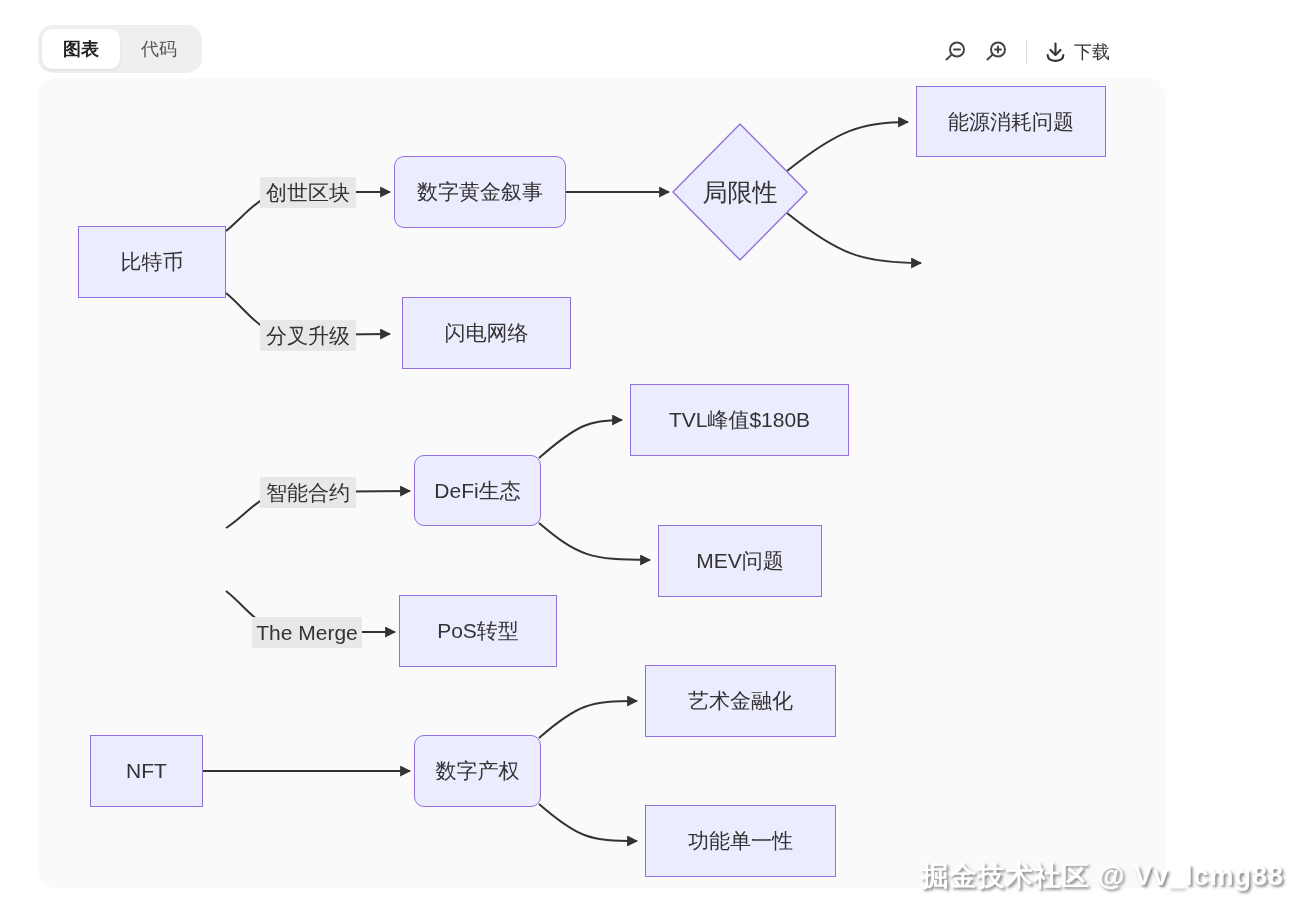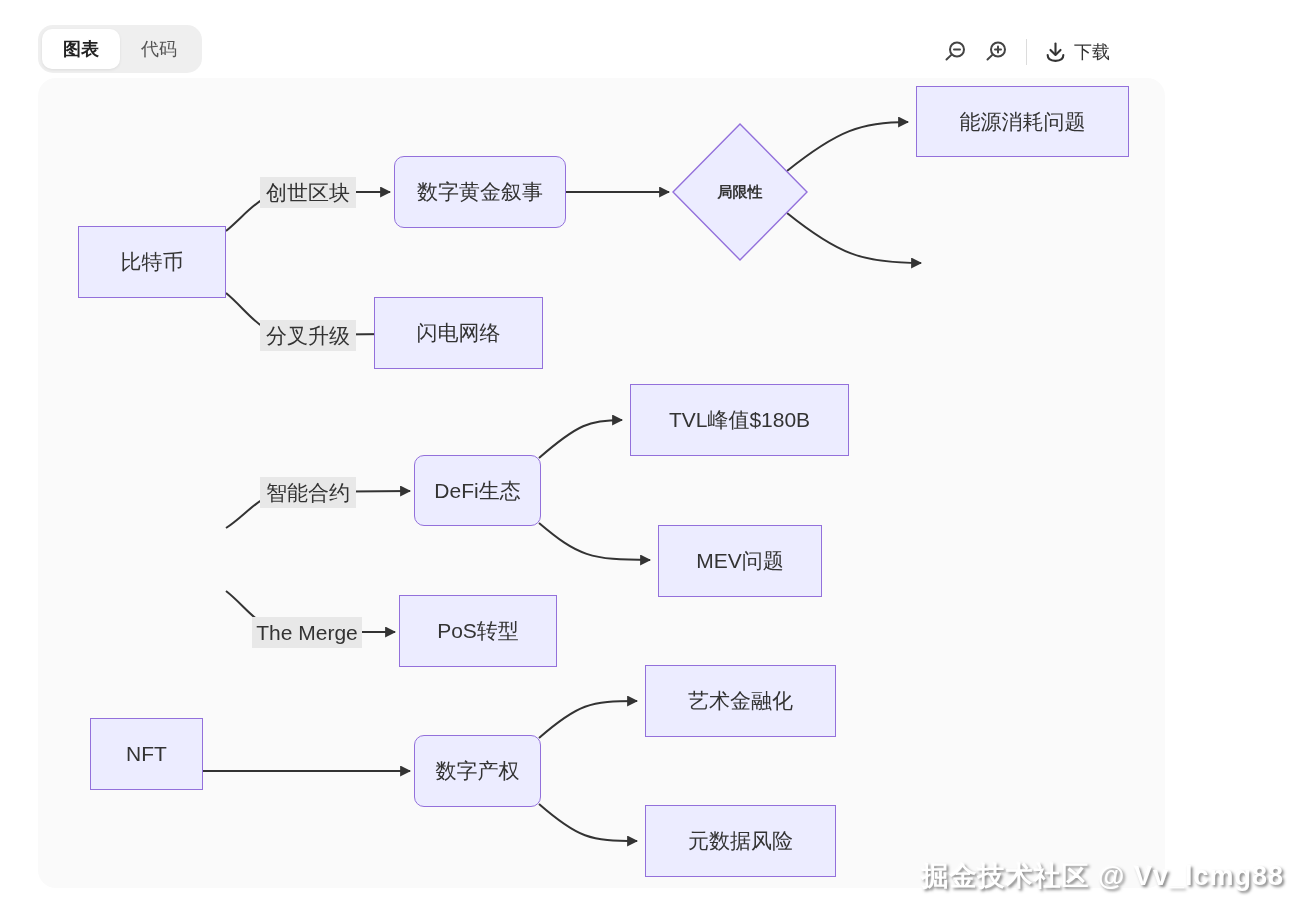--- a/index.html
+++ b/index.html
@@ -38,21 +38,21 @@
   }
   .canvas svg.edges{position:absolute;left:0;top:0;}
   .node{
     position:absolute;display:flex;align-items:center;justify-content:center;
     background:#ECECFF;border:1.4px solid #9370DB;box-sizing:border-box;
     font-size:21px;color:#333;white-space:nowrap;
   }
   .node.rounded{border-radius:10px;}
   .diamond-label{
     position:absolute;display:flex;align-items:center;justify-content:center;
-    font-size:15px;color:#333;background:transparent;border:none;font-weight:bold;
+    font-size:25px;color:#333;background:transparent;border:none;
   }
   .edge-label{
     position:absolute;display:flex;align-items:center;justify-content:center;
     background:#e8e8e8;color:#333;font-size:21px;white-space:nowrap;
   }
   
   .watermark{
     position:absolute;right:18px;bottom:18px;
     font-size:27px;font-weight:700;letter-spacing:1px;color:#ffffff;
     text-shadow:2px 2px 3px rgba(110,110,110,.85), -1px -1px 1px rgba(255,255,255,.6);
@@ -128,30 +128,30 @@
 
       <path d="M 501,726 C 540,760 552,763 599,763" marker-end="url(#arrow)"></path>
     </g>
 
     <polygon points="635,114 702,46 769,114 702,182" fill="#ECECFF" stroke="#9370DB" stroke-width="1.4"></polygon>
   </svg>
 
   <div class="node" style="left:40px;top:148px;width:148px;height:72px">比特币</div>
   <div class="node rounded" style="left:356px;top:78px;width:172px;height:72px">数字黄金叙事</div>
   <div class="diamond-label" style="left:652px;top:98px;width:100px;height:32px">局限性</div>
-  <div class="node" style="left:878px;top:8px;width:213px;height:71px">能源消耗问题</div>
-  <div class="node" style="left:336px;top:219px;width:169px;height:72px">闪电网络</div>
+  <div class="node" style="left:878px;top:8px;width:190px;height:71px">能源消耗问题</div>
+  <div class="node" style="left:364px;top:219px;width:169px;height:72px">闪电网络</div>
   <div class="node rounded" style="left:376px;top:377px;width:127px;height:71px">DeFi生态</div>
   <div class="node" style="left:592px;top:306px;width:219px;height:72px">TVL峰值$180B</div>
   <div class="node" style="left:361px;top:517px;width:158px;height:72px">PoS转型</div>
   <div class="node" style="left:620px;top:447px;width:164px;height:72px">MEV问题</div>
-  <div class="node" style="left:52px;top:640px;width:113px;height:72px">NFT</div>
+  <div class="node" style="left:52px;top:657px;width:113px;height:72px">NFT</div>
   <div class="node rounded" style="left:376px;top:657px;width:127px;height:72px">数字产权</div>
   <div class="node" style="left:607px;top:587px;width:191px;height:72px">艺术金融化</div>
-  <div class="node" style="left:607px;top:727px;width:191px;height:72px">元数据风险</div>
+  <div class="node" style="left:607px;top:727px;width:191px;height:72px">功能单一性</div>
 
   <div class="edge-label" style="left:222px;top:99px;width:96px;height:31px">创世区块</div>
   <div class="edge-label" style="left:222px;top:242px;width:96px;height:31px">分叉升级</div>
   <div class="edge-label" style="left:222px;top:399px;width:96px;height:31px">智能合约</div>
   <div class="edge-label" style="left:214px;top:539px;width:110px;height:31px">The Merge</div>
 </div>
 
 <div class="watermark">掘金技术社区 @ Vv_lcmg88</div>
 
 </body></html>

